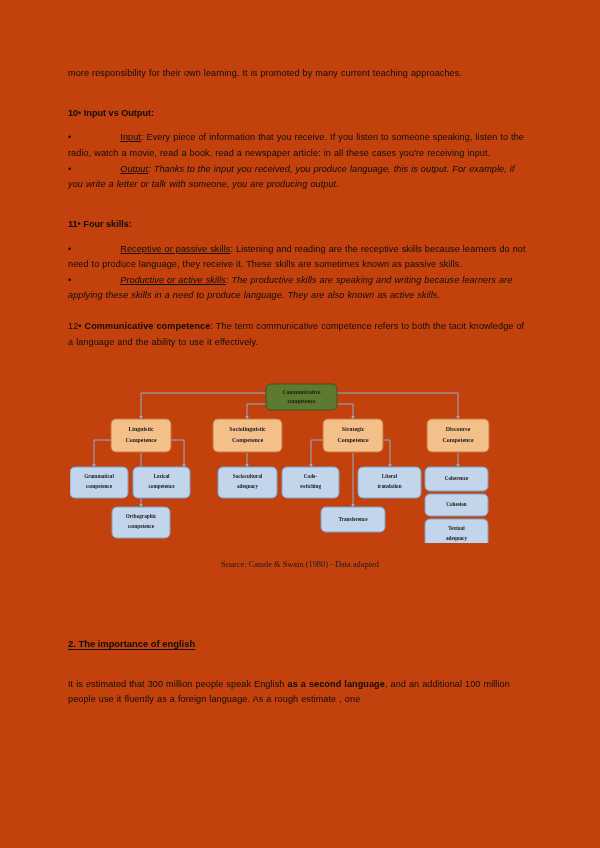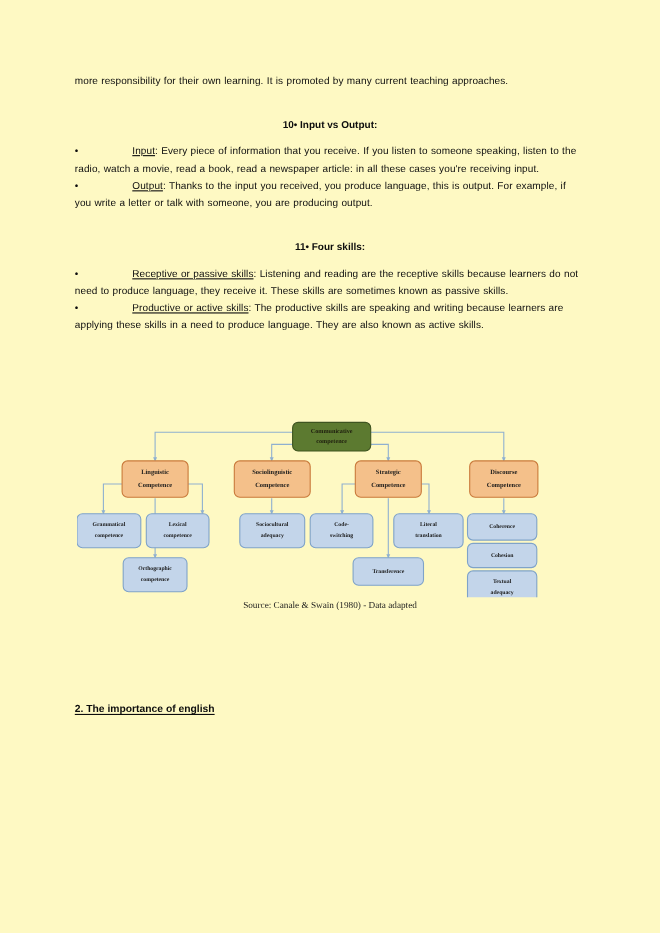--- a/index.html
+++ b/index.html
@@ -12,50 +12,49 @@
     height: 848px;
     position: relative;
     font-family: "Liberation Sans", sans-serif;
     color: #0d0d0d;
     overflow: hidden;
   }
 
   .page {
     position: absolute;
     inset: 0;
-    background: #fef9c3;
+    background: #c2410c;
   }
 
   .content {
     position: absolute;
     left: 68px;
     top: 66px;
     width: 464px;
   }
 
   
   .para {
     font-size: 9.1px;
     line-height: 15.6px;
     letter-spacing: 0.01em;
     margin: 0 0 0 0;
     text-align: left;
     word-spacing: 0.04em;
   }
-  .para + .para { margin-top: 0; }
+  .para + .para { margin-top: 0; font-style: italic; }
   .gap { height: 15px; }
 
   b, .b { font-weight: bold; }
   .u { text-decoration: underline; text-underline-offset: 1px; margin-left: 46px; }
 
   .heading {
     font-size: 9.1px;
     line-height: 15.6px;
     font-weight: bold;
-    text-align: center;
   }
   .heading .num { font-weight: bold; }
 
   .sec-heading {
     font-size: 9.4px;
     line-height: 16px;
     font-weight: bold;
     text-decoration: underline;
     text-underline-offset: 1.5px;
   }
@@ -77,21 +76,21 @@
     text-anchor: middle;
     dominant-baseline: middle;
   }
   .lbl-root { font-size: 5.6px; fill: #20200f; }
   .lbl-l2   { font-size: 5.9px; }
   .lbl-l3   { font-size: 5.2px; }
 
   .caption {
     position: absolute;
     left: 0;
-    top: 167px;
+    top: 181px;
     width: 460px;
     text-align: center;
     font-family: "Liberation Serif", serif;
     font-size: 8.4px;
     line-height: 12.6px;
     color: #1b1b1b;
   }
   .caption div { display: block; }
 </style>
 </head>
@@ -114,20 +113,21 @@
     <div class="gap"></div>
 
     <p class="heading"><span class="num">11• </span><span>Four skills:</span></p>
 
     <p class="para"><span>• </span><span class="u">Receptive or passive skills</span><span>: </span><span>Listening and reading are the receptive skills because learners do not need to produce language, they receive it. These skills are sometimes known as passive skills.</span></p>
 
     <p class="para"><span>• </span><span class="u">Productive or active skills</span><span>: </span><span>The productive skills are speaking and writing because learners are applying these skills in a need to produce language. They are also known as active skills.</span></p>
 
     <div class="gap"></div>
 
+    <p class="para"><span>12• </span><span class="b">Communicative competence</span><span>: </span><span>The term communicative competence refers to both the tacit knowledge of a language and the ability to use it effectively.</span></p>
 
   </div>
 
   <div class="figure">
 
     <svg width="460" height="165" viewBox="0 0 460 165" xmlns="http://www.w3.org/2000/svg">
 
       <defs>
         <marker id="arrow" viewBox="0 0 8 8" refX="4" refY="4" markerWidth="4.5" markerHeight="4.5" orient="auto-start-reverse">
           <path d="M0,0.8 L7,4 L0,7.2 z" fill="#8FB0D0"></path>
@@ -259,16 +259,17 @@
     </div>
   </div>
 
   <div class="content" style="top:627px;">
 
     <p class="sec-heading">2. The importance of english</p>
 
 
     <div class="gap"></div>
 
+    <p class="para"><span>It is estimated that 300 million people speak English </span><span class="b">as a second language</span><span>, and an additional 100 million people use it fluently as a foreign language. As a rough estimate , one</span></p>
 
   </div>
 
 </div>
 
 </body></html>

